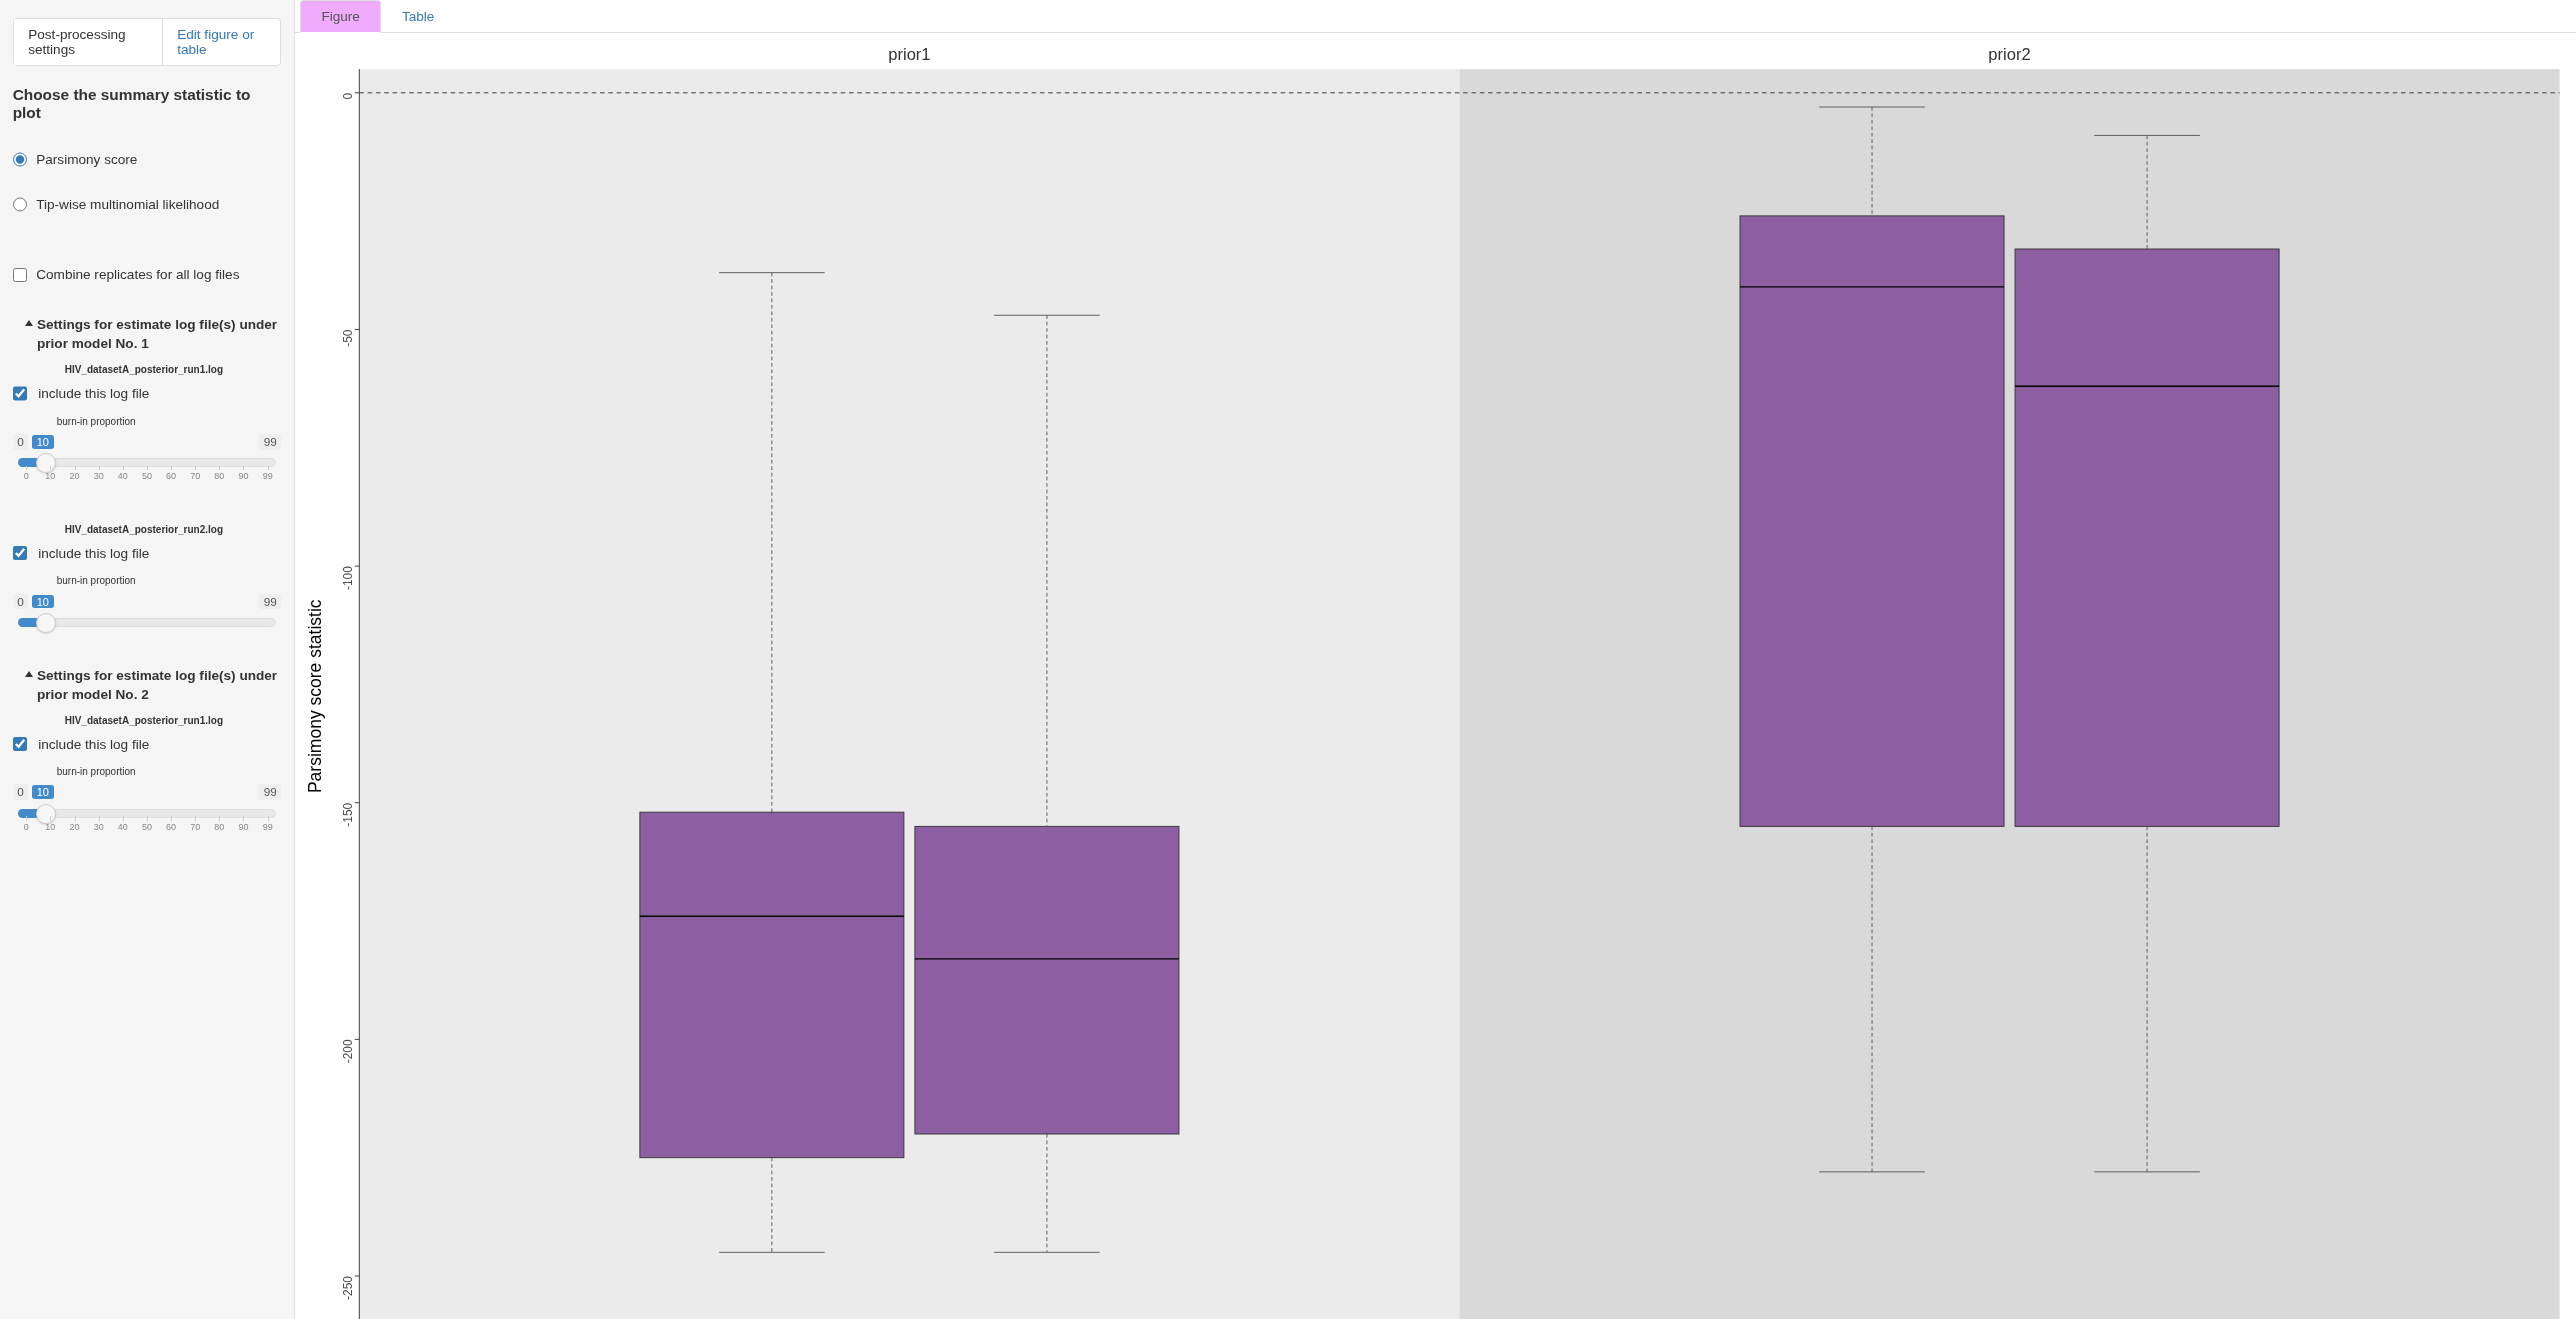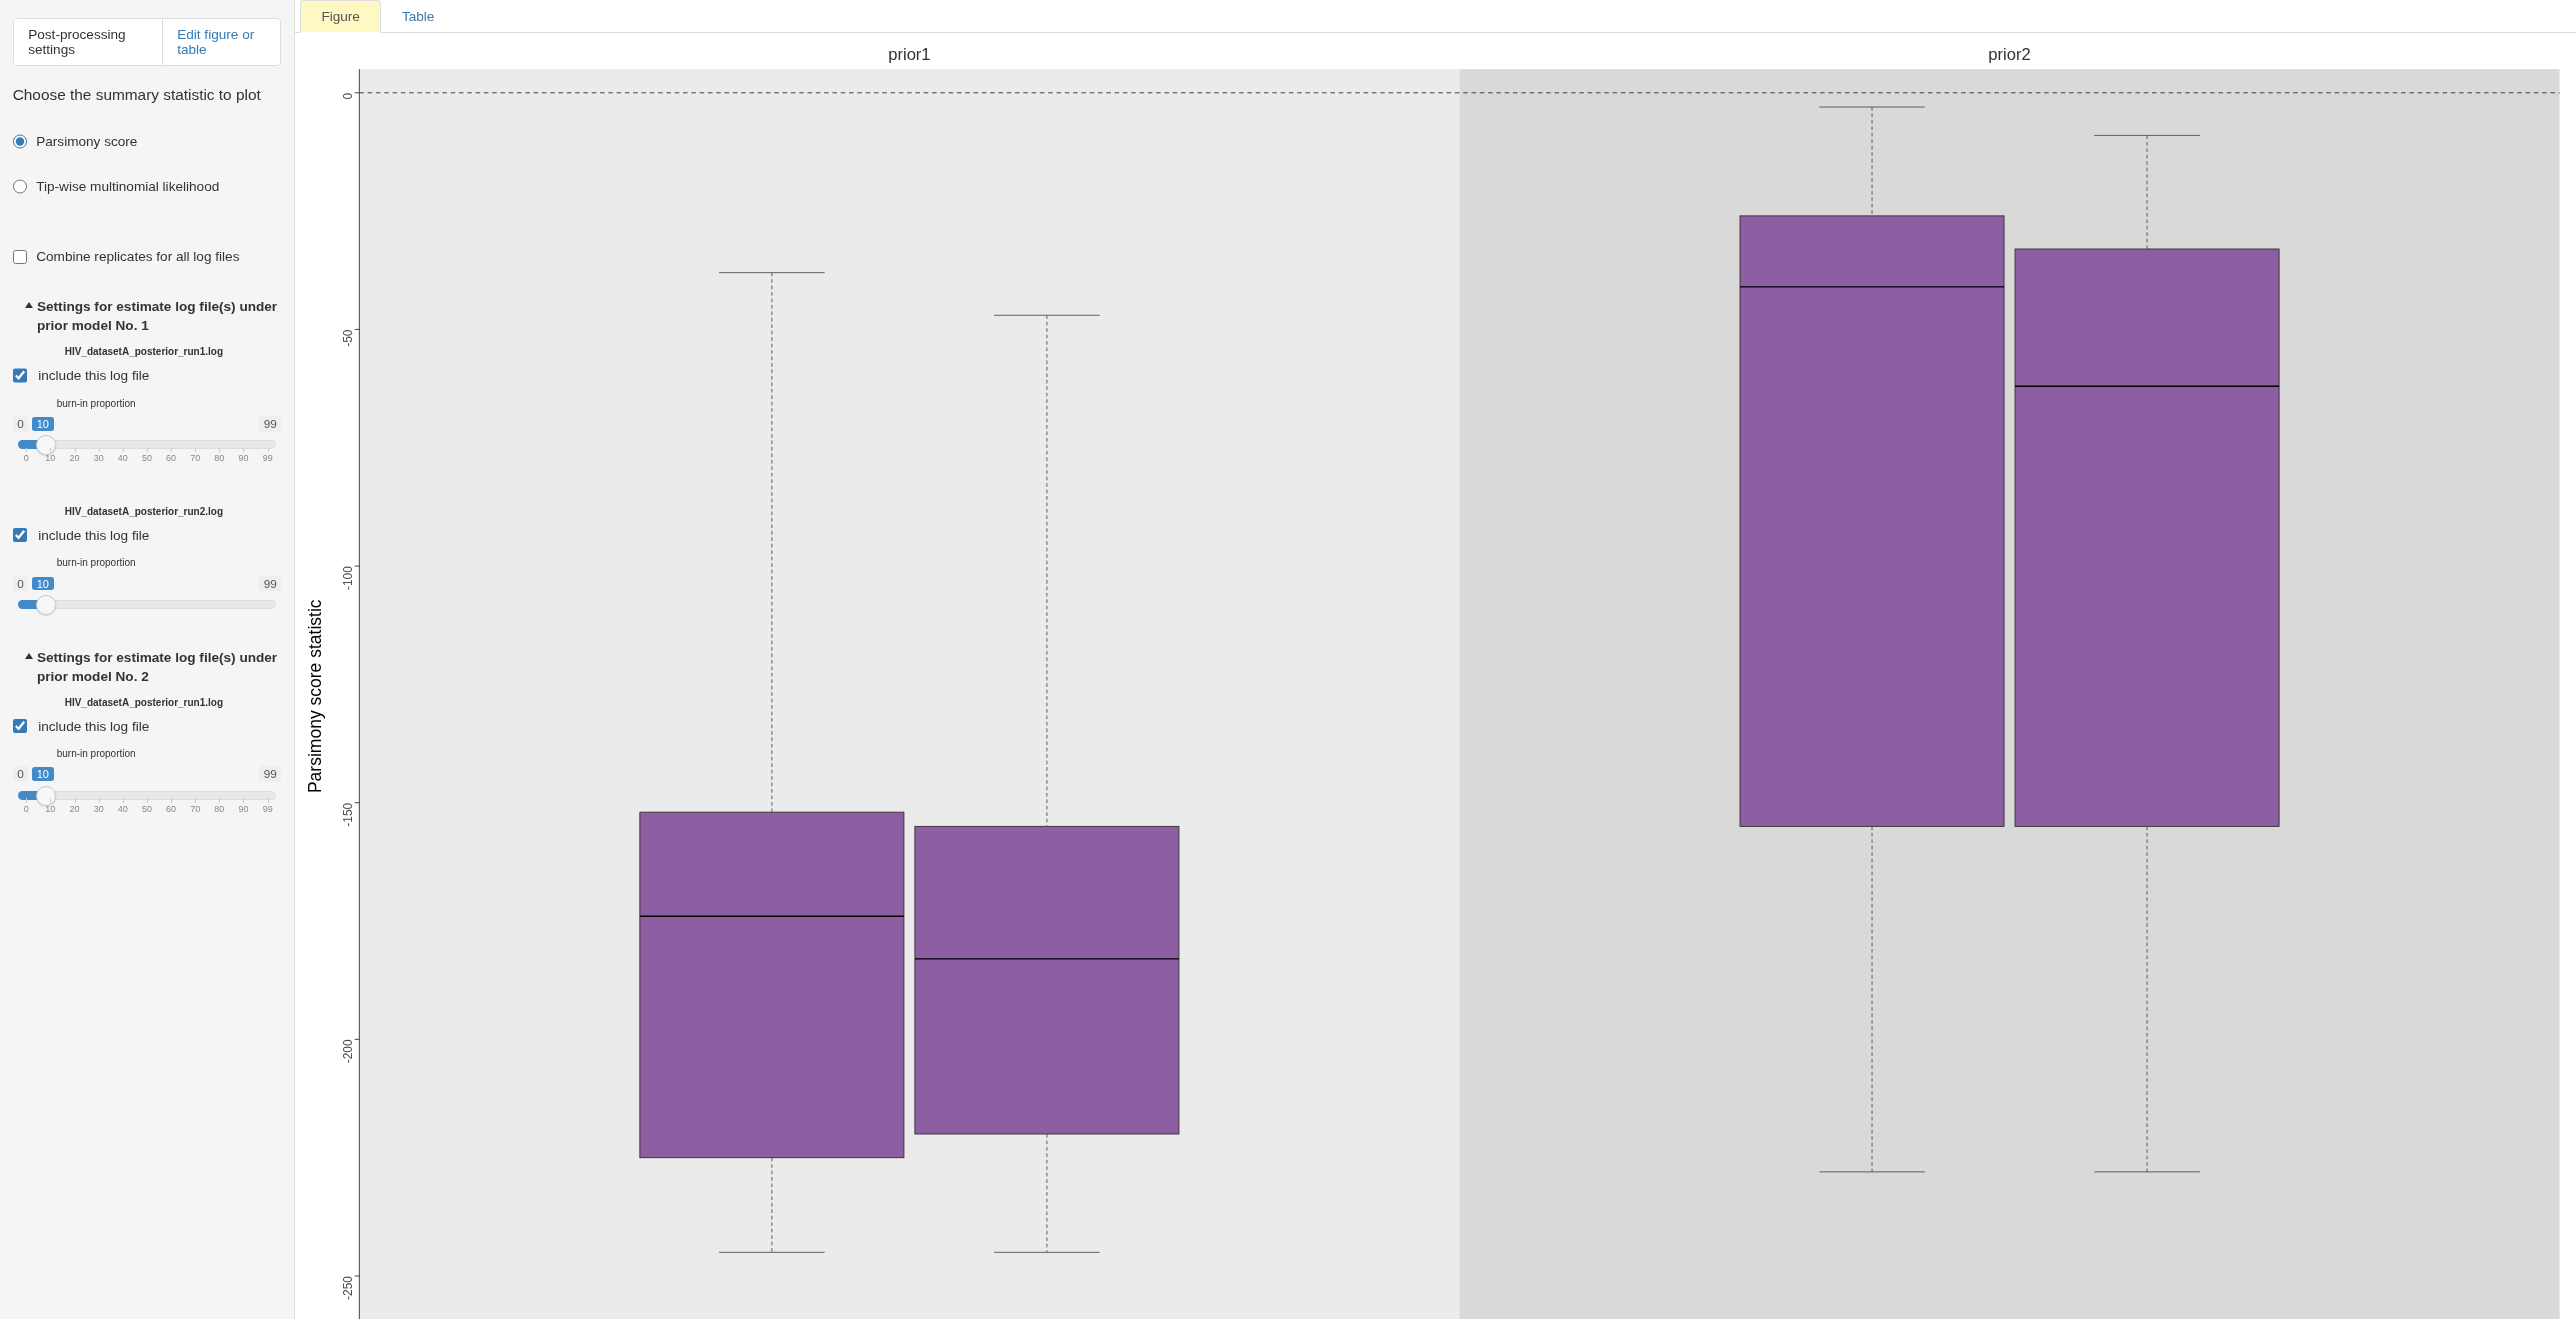--- a/index.html
+++ b/index.html
@@ -31,21 +31,21 @@
     .tab-group .tab {
       padding: 8.1px 14.5px;
       cursor: pointer;
       font-size: 13.6px;
       border-right: 0.9px solid #ddd;
     }
     .tab-group .tab:last-child { border-right: none; }
     .tab-group .tab.active { color: #333; background: #fff; }
     .tab-group .tab.inactive { color: #337ab7; }
     .section-title {
-      font-weight: 400;
+      font-weight: 700;
       font-size: 15.4px;
       margin-bottom: 12.7px;
       color: #333;
     }
     .radio-row, .checkbox-row {
       display: flex;
       align-items: center;
       gap: 9px;
       margin-bottom: 9px;
       font-size: 13.6px;
@@ -184,21 +184,21 @@
       font-size: 13.6px;
       border: 0.9px solid transparent;
       border-bottom: none;
       margin-bottom: -0.9px;
     }
     .main-tabs .mtab.active {
       color: #555;
       border: 0.9px solid #ddd;
       border-bottom: 0.9px solid #fff;
       border-radius: 3.6px 3.6px 0 0;
-      background: #fef9c3;
+      background: #f0abfc;
     }
     .main-tabs .mtab.inactive { color: #337ab7; }
     .chart-area {
       flex: 1;
       padding: 7.2px 9px 9px 9px;
       position: relative;
     }
     .chart-svg { width: 100%; height: 100%; }
     .facet-label { font-size: 18px; fill: #333; text-anchor: middle; }
     .axis-label { font-size: 19px; fill: #000; }

